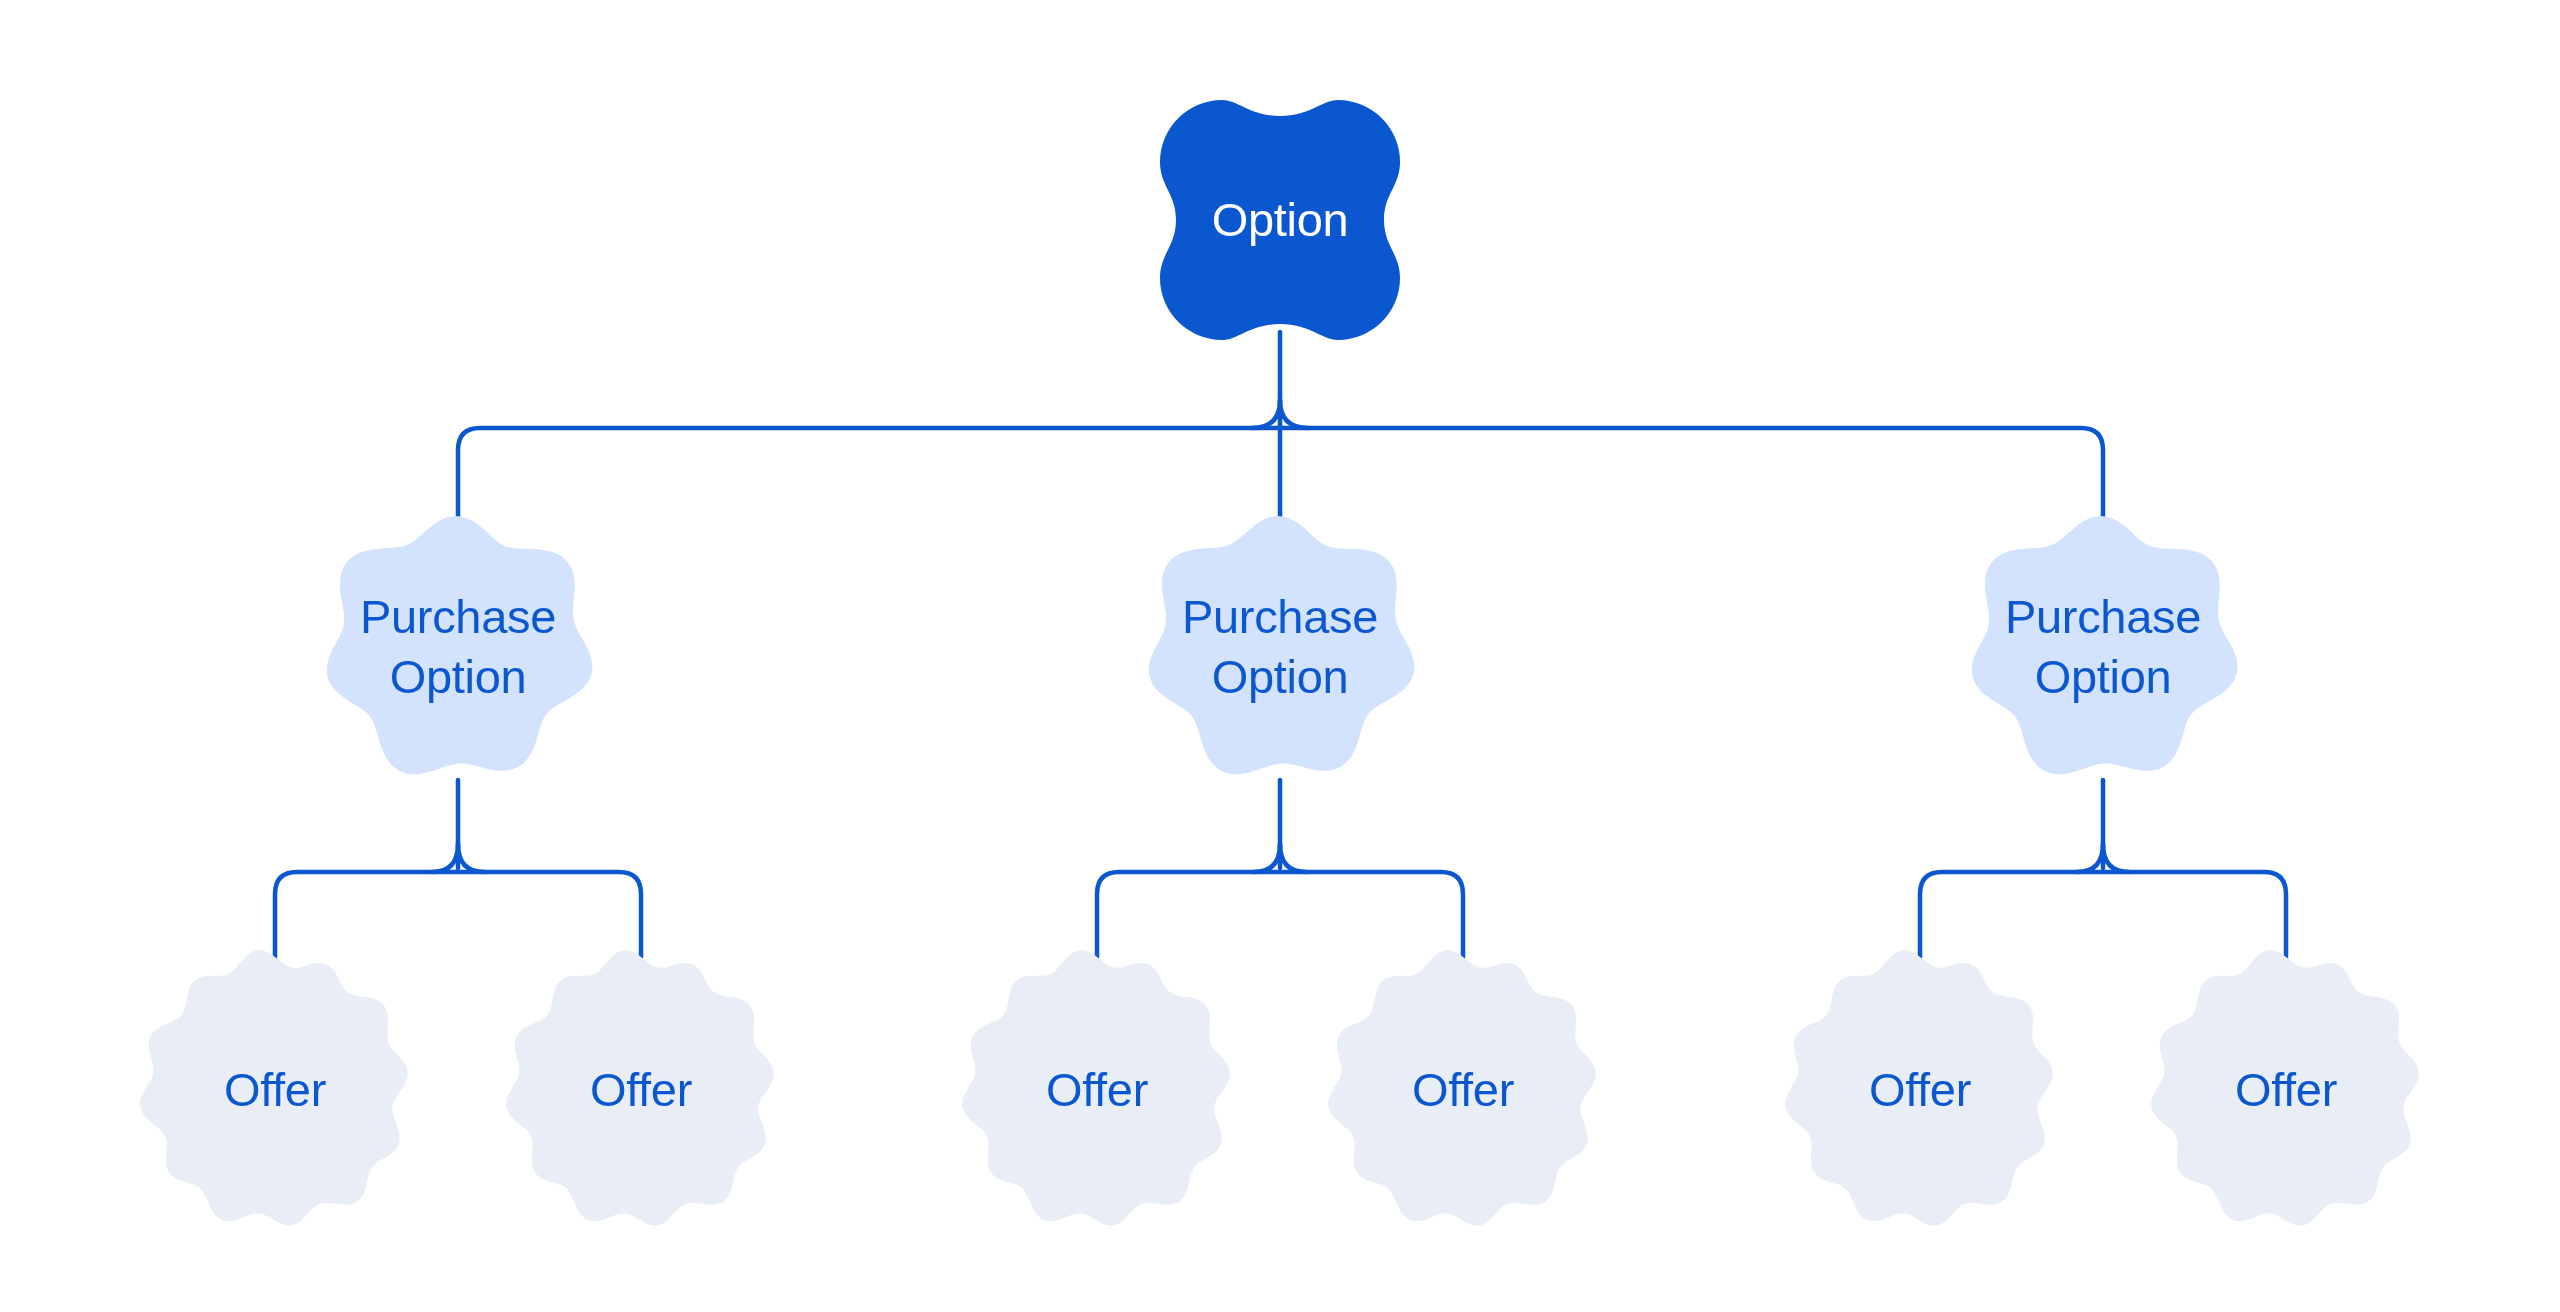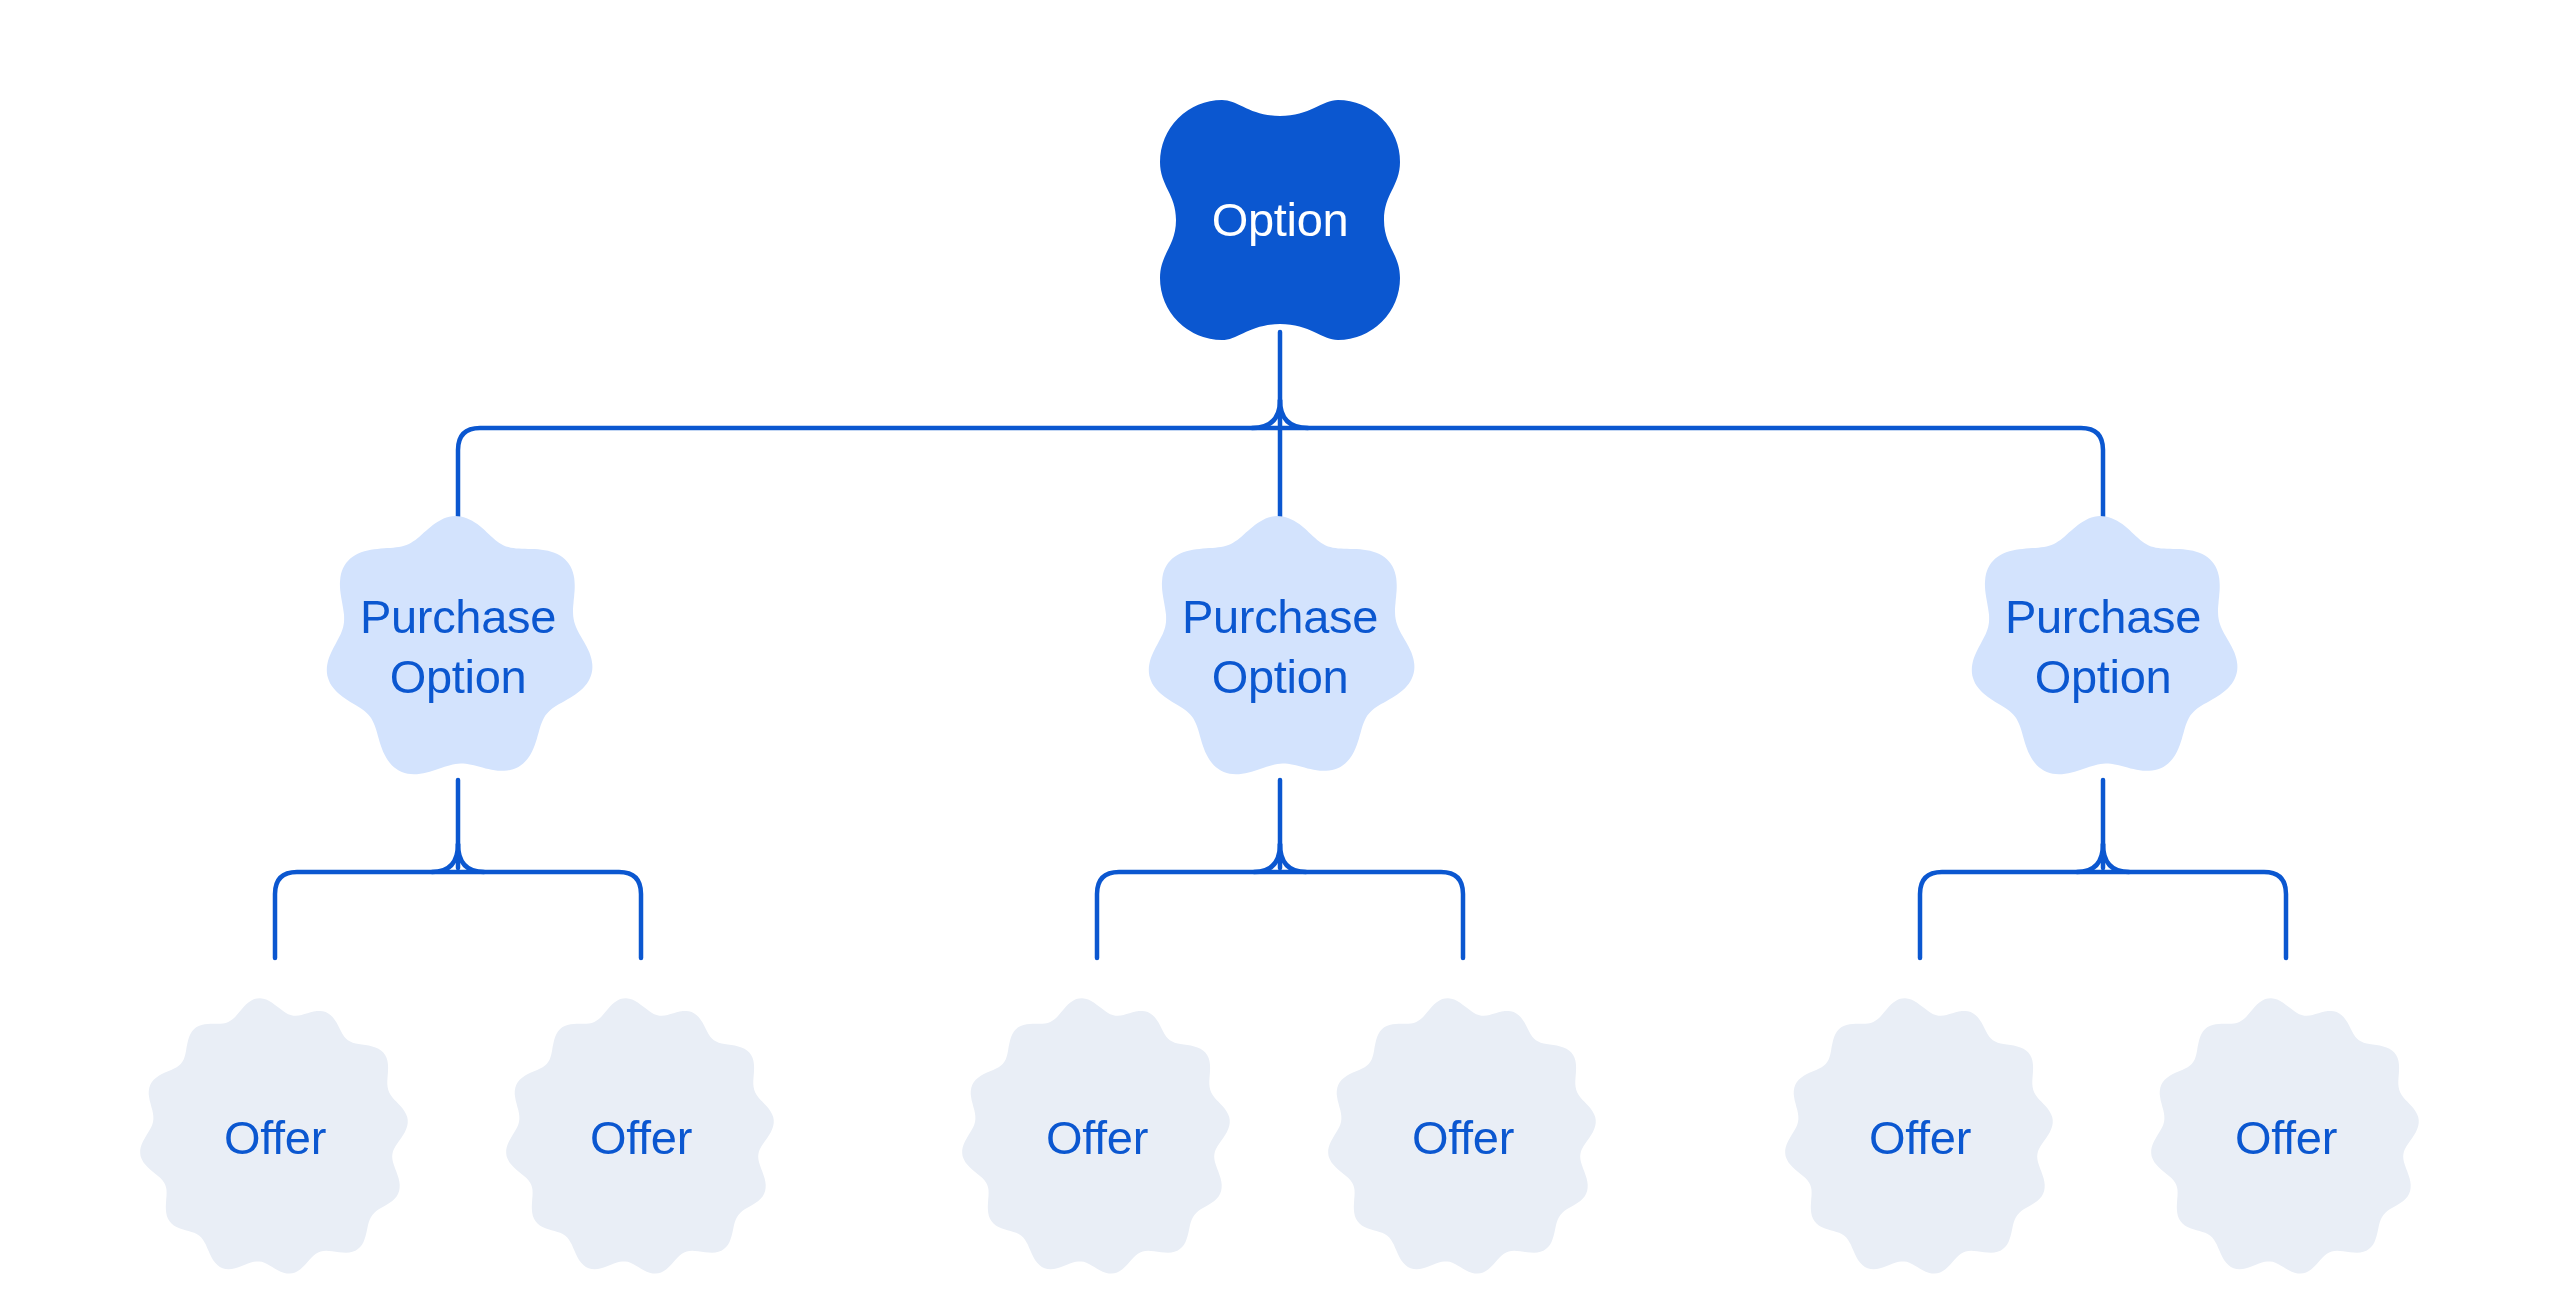--- a/index.html
+++ b/index.html
@@ -39,21 +39,21 @@
   .node-product .blob-fill { fill: var(--node-dark, #0b57d0); }
   .node-product .label { color: var(--text-on-dark, #ffffff); }
 
   .node-purchase { width: 284px; height: 278px; top: 508px; }
   .node-purchase .blob-fill { fill: var(--node-light, #d3e3fd); }
   .node-purchase .label { color: var(--text-blue, #0b57d0); }
   .node-purchase-1 { left: 316px; }
   .node-purchase-2 { left: 1138px; }
   .node-purchase-3 { left: 1961px; }
 
-  .node-offer { width: 276px; height: 284px; top: 996px; }
+  .node-offer { width: 276px; height: 284px; top: 948px; }
   .node-offer .blob-fill { fill: var(--node-pale, #e9eef6); }
   .node-offer .label { color: var(--text-blue, #0b57d0); }
   .node-offer-1 { left: 137px; }
   .node-offer-2 { left: 503px; }
   .node-offer-3 { left: 959px; }
   .node-offer-4 { left: 1325px; }
   .node-offer-5 { left: 1782px; }
   .node-offer-6 { left: 2148px; }
 </style>
 </head>

